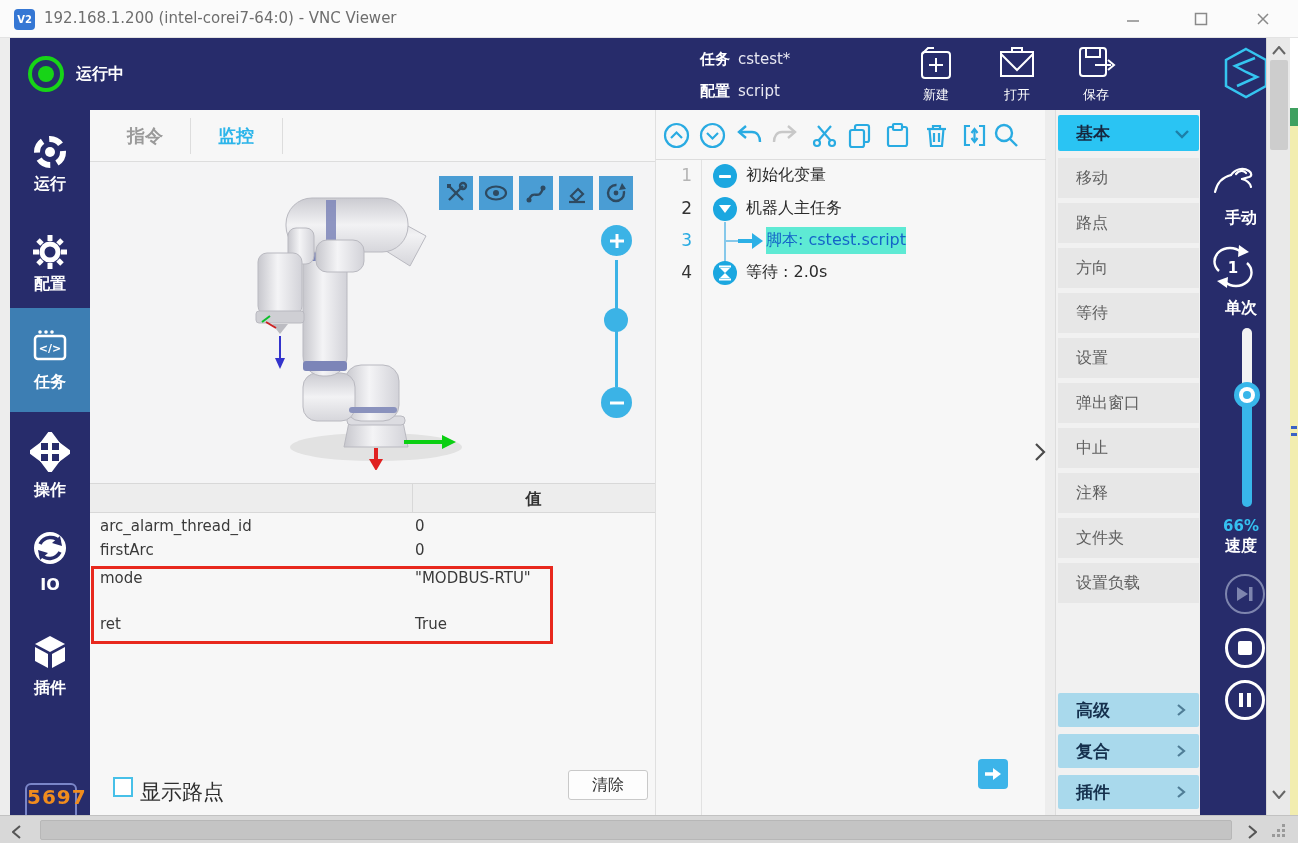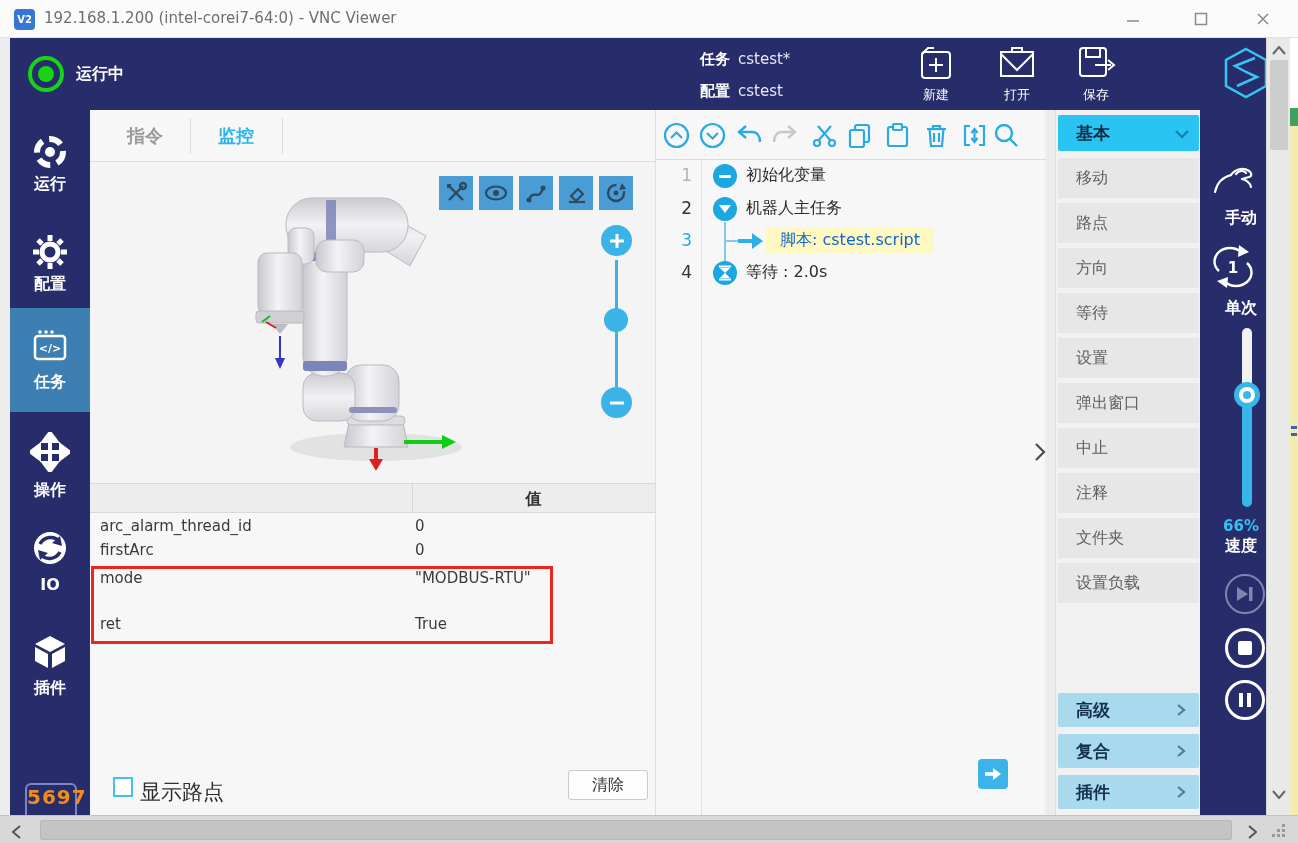--- a/index.html
+++ b/index.html
@@ -66,21 +66,21 @@
     font-size:16px; color:#333; display:flex; align-items:center; justify-content:center; }
 
   
   #tree-panel { left:655px; top:72px; width:390px; height:705px; background:#f7f7f7; border-left:1px solid #e0e0e0; }
   .tree-toolbar { left:0; top:0; width:390px; height:50px; border-bottom:1px solid #ddd; }
   .ticon { top:12px; width:27px; height:27px; }
   .gutter { left:45px; top:50px; width:1px; height:655px; background:#e2e2e2; }
   .tree-num { left:0; width:36px; text-align:right; font-size:17px; }
   .tree-label { font-size:16px; color:#2b2b2b; white-space:nowrap; }
   .node-circle { width:24px; height:24px; background:#1ba7e0; border-radius:50%; display:flex; align-items:center; justify-content:center; }
-  .sel-label { background:#fef9c3; color:#1464c8; padding:3px 14px; font-size:16px; white-space:nowrap; }
+  .sel-label { background:#5eead4; color:#1464c8; padding:3px 0; font-size:16px; white-space:nowrap; }
   .conn { background:#86c8ea; }
   .next-btn { left:322px; top:649px; width:30px; height:30px; background:#3cb4e9; border-radius:4px; display:flex; align-items:center; justify-content:center; }
 
   
   .expander { left:1030px; top:400px; width:20px; height:28px; display:flex; align-items:center; justify-content:center; }
 
   
   #cmd-panel { left:1055px; top:72px; width:145px; height:705px; background:#f1f1f1; border-left:1px solid #ddd; }
   .cmd-basic { left:2px; top:5px; width:141px; height:36px; background:#2ac4f3; border-radius:2px;
     display:flex; align-items:center; font-weight:bold; font-size:17px; color:#16273f; padding-left:18px; }
@@ -142,21 +142,21 @@
 
     <div class="abs navy" id="header">
       <div class="abs status-ring">
           <div class="status-dot"></div>
         </div>
       <div class="abs status-text">运行中</div>
 
       <div class="abs hdr-label" style="left:690px;top:12px;">任务</div>
       <div class="abs hdr-value" style="left:728px;top:12px;">cstest*</div>
       <div class="abs hdr-label" style="left:690px;top:44px;">配置</div>
-      <div class="abs hdr-value" style="left:728px;top:44px;">cstest</div>
+      <div class="abs hdr-value" style="left:728px;top:44px;">script</div>
 
       <div class="abs hdr-btn" style="left:896px;">
         <svg width="40" height="38" fill="none" stroke="#fff" stroke-width="2">
           <path d="M6 10 L12 4 H18"></path>
             <rect x="6" y="8" width="28" height="26" rx="3"></rect>
           <path d="M20 14 V28 M13 21 H27"></path>
         </svg>
         <span>新建</span>
       </div>
       <div class="abs hdr-btn" style="left:977px;">

